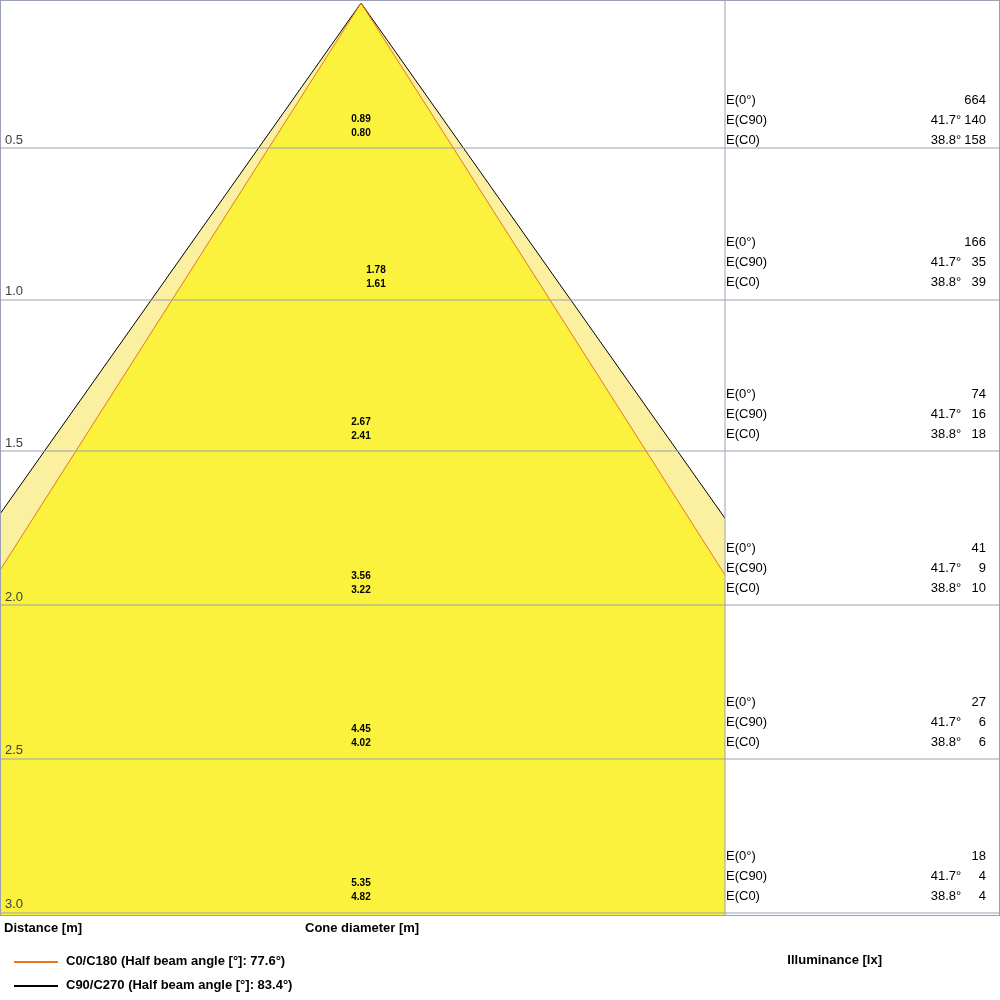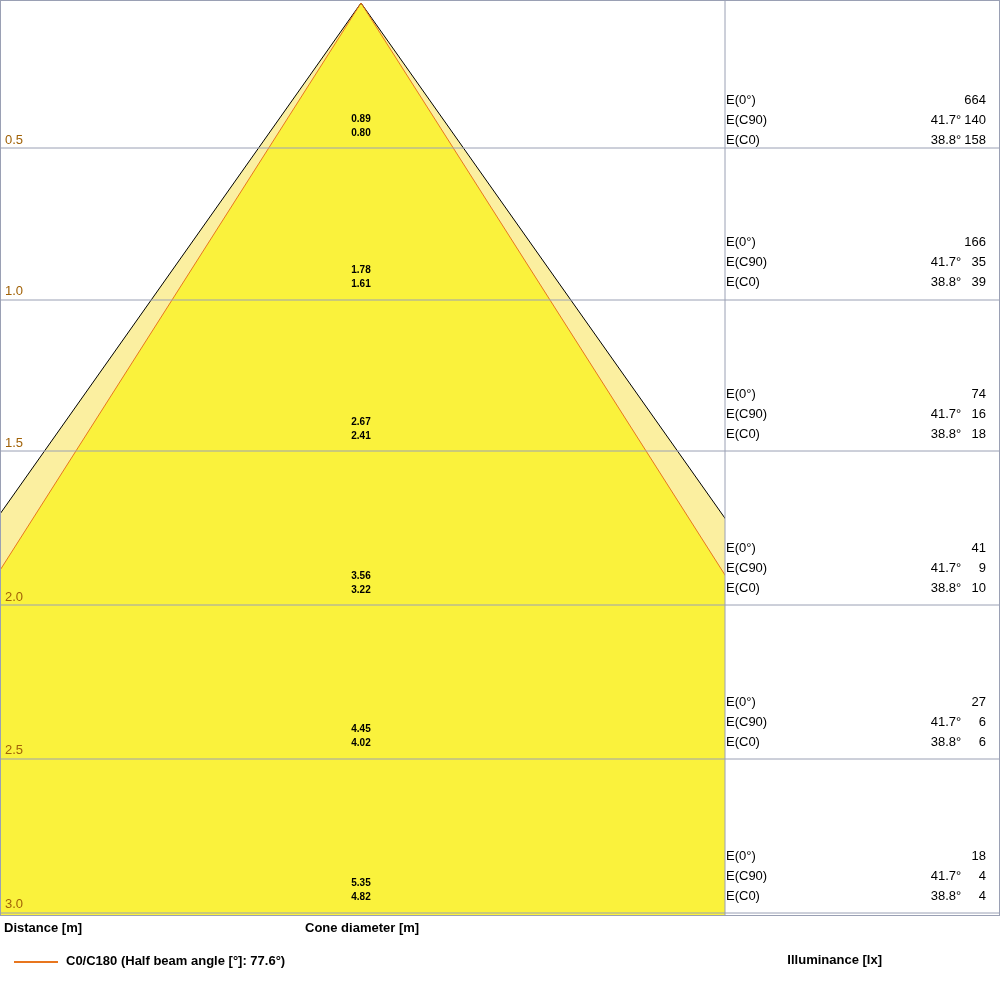--- a/index.html
+++ b/index.html
@@ -28,21 +28,21 @@
   .chart-svg {
     position: absolute;
     left: 0;
     top: 0;
   }
 
   .row-label {
     position: absolute;
     left: 5px;
     font-size: 13px;
-    color: #a16207;
+    color: #404040;
     white-space: nowrap;
   }
 
   .cone-values {
     position: absolute;
     text-align: center;
     width: 120px;
     font-size: 10px;
     font-weight: bold;
     color: #000;
@@ -170,21 +170,21 @@
   <div class="row-label" style="top:283px">1.0</div>
   <div class="row-label" style="top:435px">1.5</div>
   <div class="row-label" style="top:589px">2.0</div>
   <div class="row-label" style="top:742px">2.5</div>
   <div class="row-label" style="top:896px">3.0</div>
 
   <div class="cone-values" style="left:301px; top:112px">
     <div>0.89</div>
     <div>0.80</div>
   </div>
-  <div class="cone-values" style="left:301px; top:263px">
+  <div class="cone-values" style="left:316px; top:263px">
     <div>1.78</div>
     <div>1.61</div>
   </div>
   <div class="cone-values" style="left:301px; top:415px">
     <div>2.67</div>
     <div>2.41</div>
   </div>
   <div class="cone-values" style="left:301px; top:569px">
     <div>3.56</div>
     <div>3.22</div>
@@ -312,13 +312,17 @@
   <div class="caption-left">Distance [m]</div>
   <div class="caption-center">Cone diameter [m]</div>
   <div class="caption-right">Illuminance [lx]</div>
 </div>
 
 <div id="legend">
   <div class="legend-row">
     <div class="legend-swatch" style="background:#E8761E"></div>
     <div class="legend-label">C0/C180 (Half beam angle [°]: 77.6°)</div>
   </div>
+  <div class="legend-row">
+    <div class="legend-swatch" style="background:#000000"></div>
+    <div class="legend-label">C90/C270 (Half beam angle [°]: 83.4°)</div>
+  </div>
 </div>
 
 </body></html>

